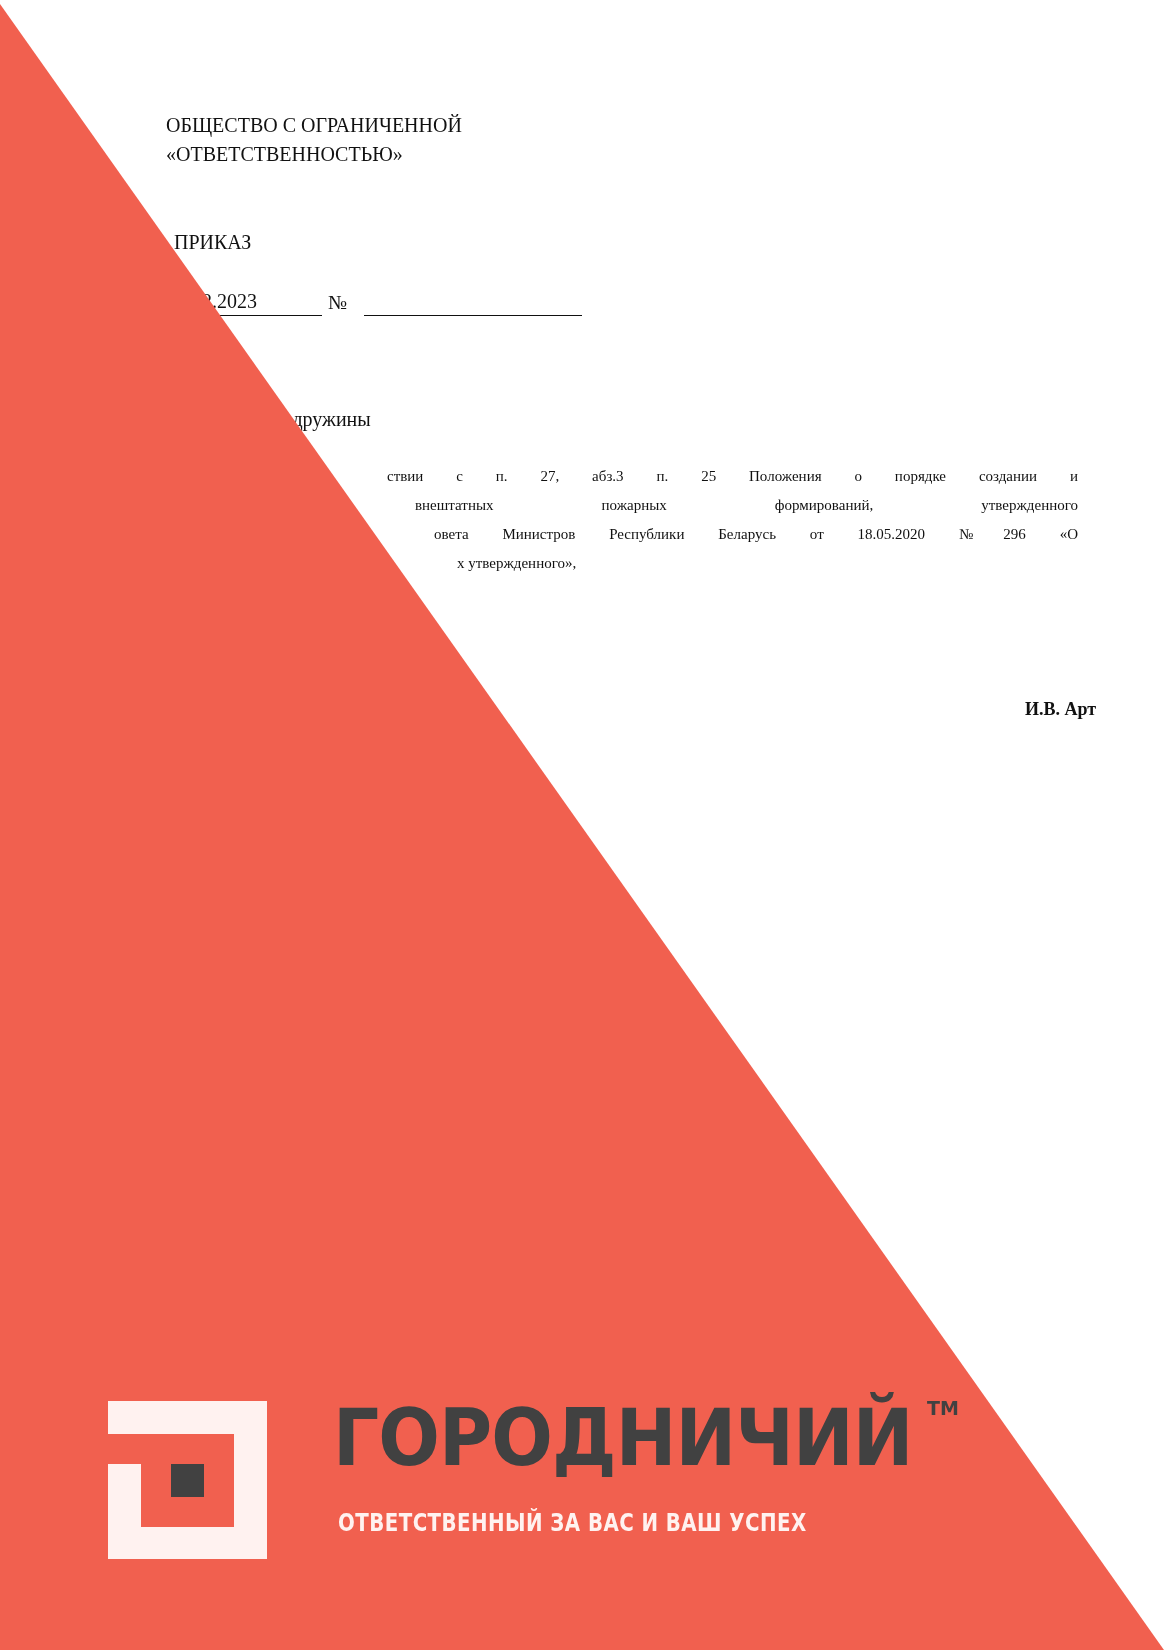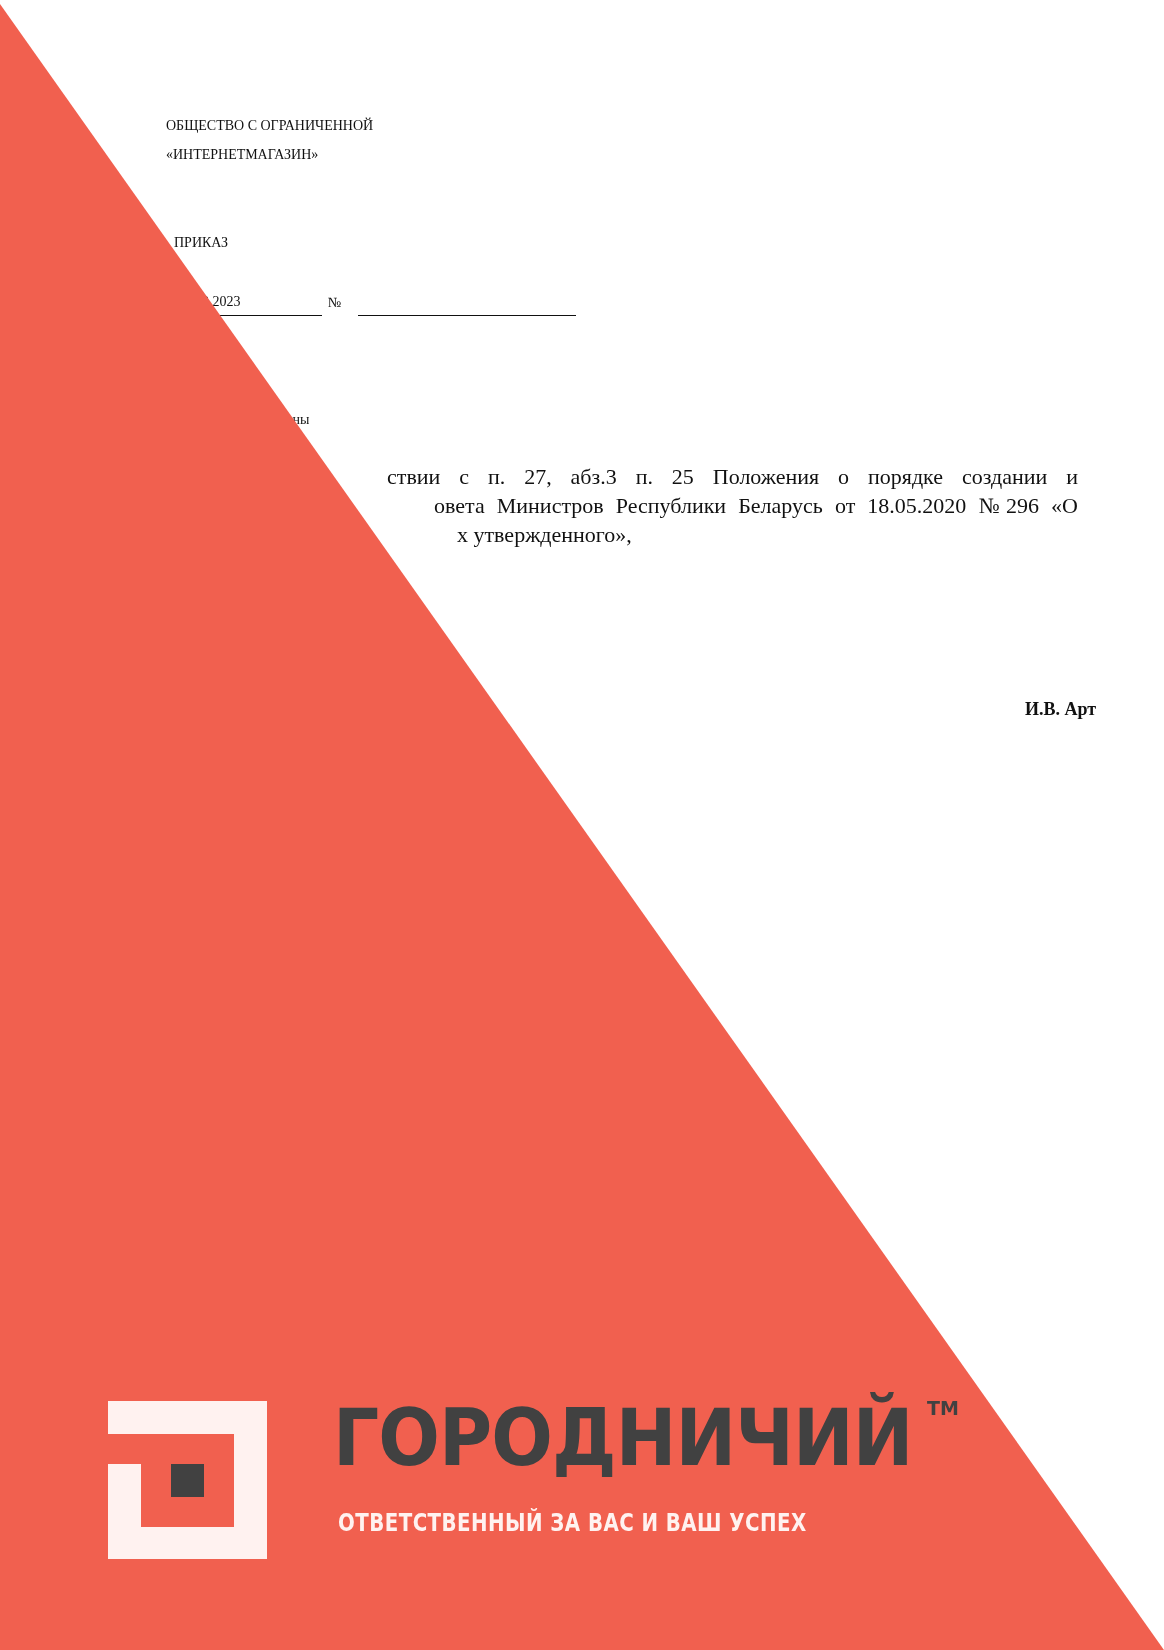--- a/index.html
+++ b/index.html
@@ -17,21 +17,21 @@
     }
     .page {
       position: absolute;
       left: 0; top: 0;
       width: 1164px;
       height: 1650px;
       background: #ffffff;
     }
     .doc-text {
       position: absolute;
-      font-size: 14px;
+      font-size: 20px;
       line-height: 29px;
       white-space: nowrap;
       z-index: 1;
       font-family: Liberation Serif, serif;
     }
     .org-name {
       left: 166px;
       top: 111px;
     }
     .org-name div { height: 29px; }
@@ -66,21 +66,21 @@
       height: 27px;
     }
     .subject {
       left: 166px;
       top: 405px;
     }
     .para {
       position: absolute;
       left: 166px;
       width: 912px;
-      font-size: 22px;
+      font-size: 15px;
       line-height: 29px;
       text-align: justify;
       text-indent: 0;
       z-index: 1;
     }
     .para .line {
       display: block;
       text-align: justify;
       text-align-last: justify;
       white-space: nowrap;
@@ -163,35 +163,36 @@
       transform-origin: left center;
     }
   </style>
 </head>
 <body>
 
 <div class="page">
 
   <div class="doc-text org-name">
     <div>ОБЩЕСТВО С ОГРАНИЧЕННОЙ</div>
-    <div>«ИНТЕРНЕТМАГАЗИН»</div>
+    <div>«ОТВЕТСТВЕННОСТЬЮ»</div>
   </div>
 
   <div class="doc-text order-title">ПРИКАЗ</div>
 
   <div class="doc-text date-line">
     <span class="date-field"><span style="padding-left:36px">2.2023</span></span>
     <span class="num-sign">№</span>
     <span class="num-field"></span>
   </div>
 
   <div class="doc-text subject">нии пожарной дружины</div>
 
   <div class="para para1">
     <span class="line" style="padding-left:221px;width:691px;box-sizing:border-box;width:912px">ствии  с  п.  27,  абз.3  п.  25  Положения  о  порядке  создании  и</span>
+    <span class="line" style="padding-left:249px;box-sizing:border-box;width:912px">внештатных  пожарных  формирований,  утвержденного</span>
     <span class="line" style="padding-left:268px;box-sizing:border-box;width:912px">овета Министров Республики Беларусь от 18.05.2020 №296 «О</span>
     <span class="line last" style="padding-left:291px;box-sizing:border-box;width:912px">х утвержденного»,</span>
   </div>
 
 
   <div class="signature">И.В. Арт</div>
 
   <div class="overlay">
     <svg width="1164" height="1650" viewBox="0 0 1164 1650" xmlns="http://www.w3.org/2000/svg">
       <polygon points="0,4 0,1650 1164,1650" fill="#f1604f"></polygon>

